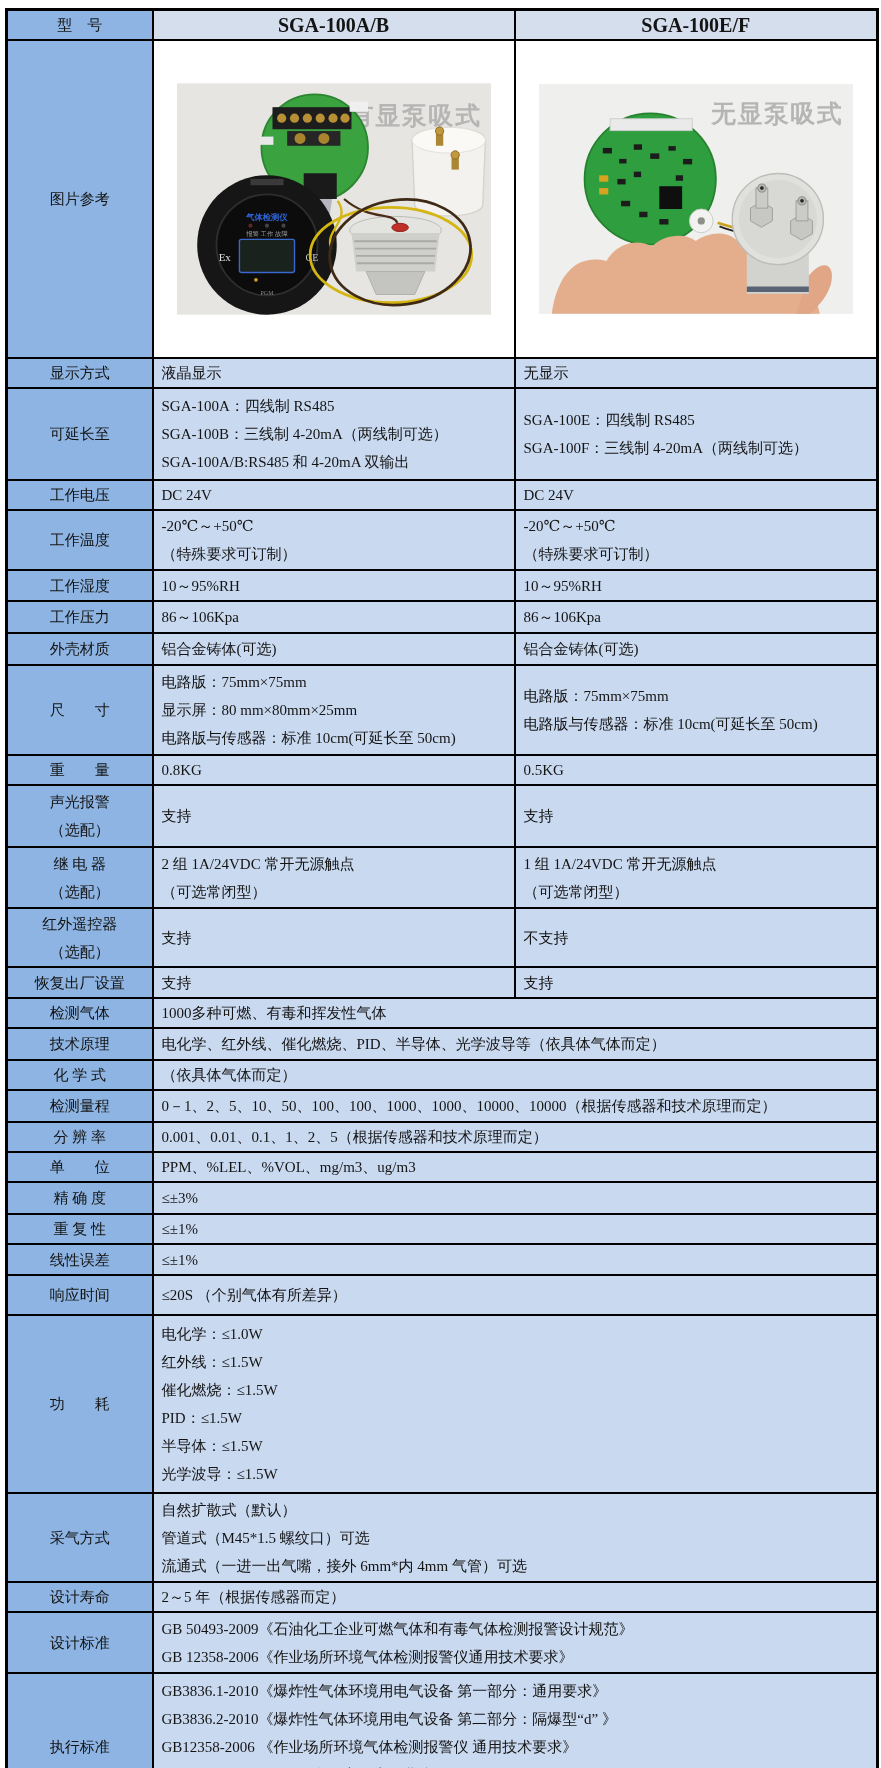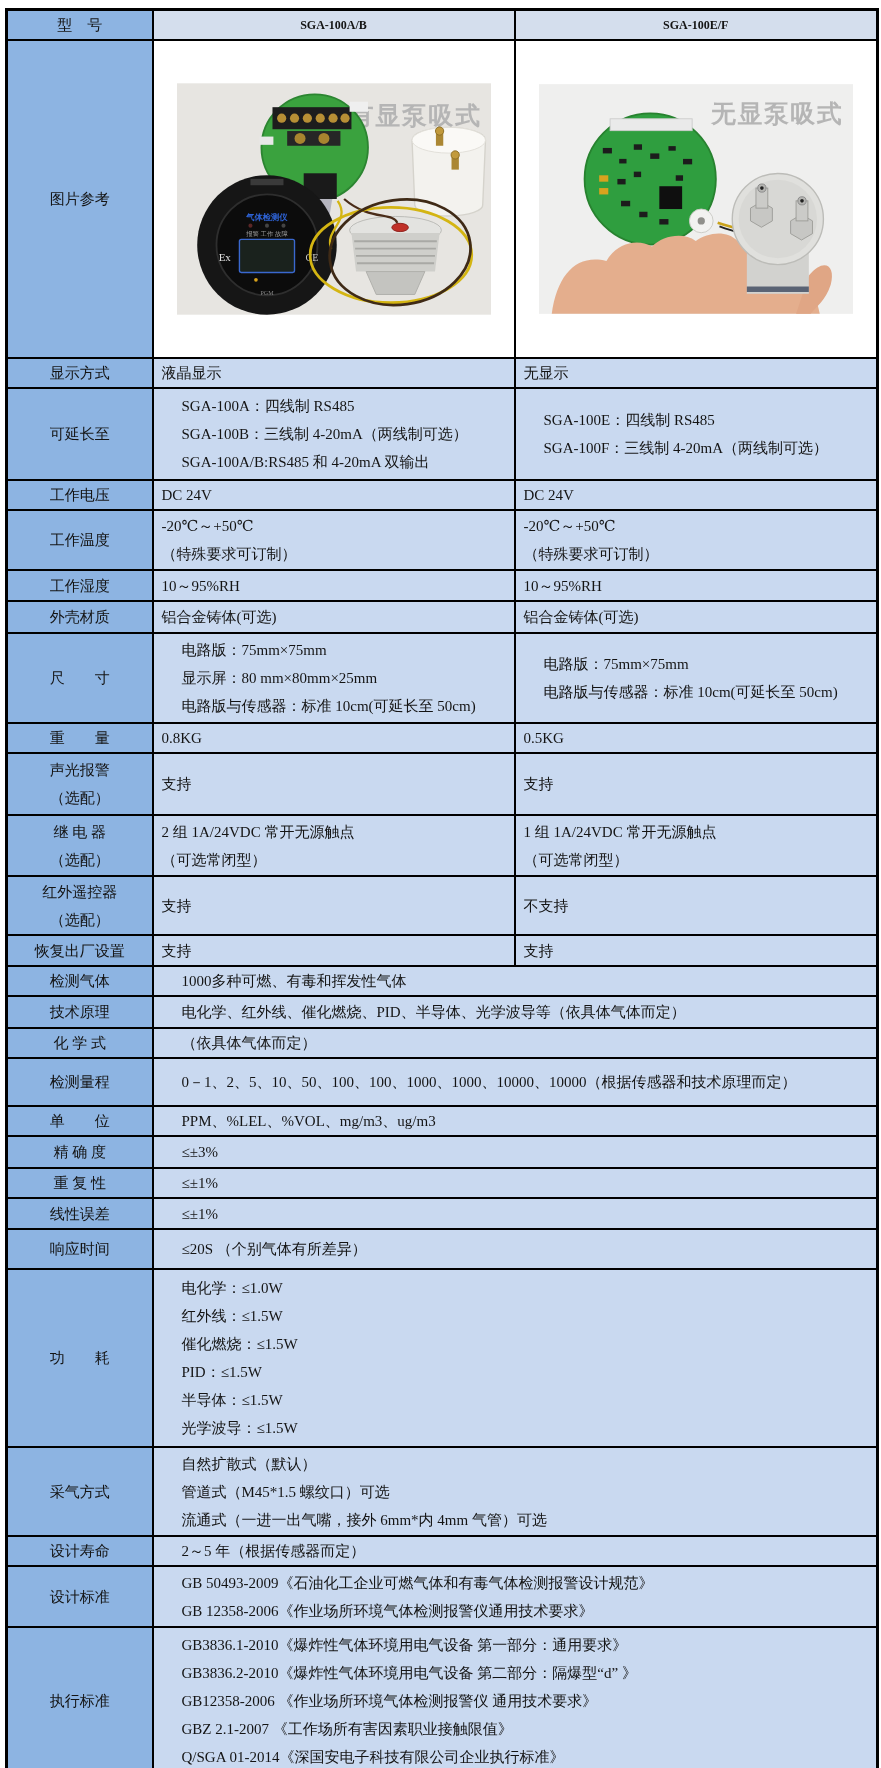--- a/index.html
+++ b/index.html
@@ -2,23 +2,23 @@
 <html style="--label-bg: #8DB4E2; --value-bg: #C9D9F0; --header-bg: #D4DEED; --watermark: #B5B5B5; --border: #000000; --pcb-green: #33A13C; --accent-blue: #2E63D6;"><head>
 <meta charset="utf-8">
 <style>
   html,body{margin:0;padding:0;background:#fff;}
   body{width:881px;font-family:"Liberation Serif","DejaVu Serif",serif;color:#141414;}
   .wrap{padding:8px 5px 6px 5px;}
   table{border-collapse:collapse;width:871px;table-layout:fixed;border:3px solid #000;}
   td{border:2px solid #000;font-size:15px;line-height:28px;vertical-align:middle;
      padding:0 8px;white-space:pre-line;overflow:hidden;}
   td.lbl{background:var(--label-bg);font-weight:normal;text-align:center;padding:0 2px;}
-  td.hdr{background:var(--header-bg);font-weight:bold;text-align:center;font-size:12px;}
+  td.hdr{background:var(--header-bg);font-weight:bold;text-align:center;font-size:20px;}
   td.val{background:var(--value-bg);text-align:left;}
-  td.val.la{text-align:left;padding-left:28px;}
+  td.val.la{text-align:left;padding-left:8px;}
   td.photo{background:#fff;padding:4px 23px;}
   td.photo svg{display:block;width:100%;height:252px;}
   .wm{font-size:27px;fill:var(--watermark);font-weight:bold;letter-spacing:2px;}
 </style>
 </head>
 <body>
 
 <div class="wrap">
 <table>
 <colgroup>
@@ -173,20 +173,25 @@
 （特殊要求可订制）</td>
   <td class="val">-20℃～+50℃
 （特殊要求可订制）</td>
 </tr>
 <tr style="height:31px">
   <td class="lbl">工作湿度</td>
   <td class="val">10～95%RH</td>
   <td class="val">10～95%RH</td>
 </tr>
 <tr style="height:32px">
+  <td class="lbl">工作压力</td>
+  <td class="val">86～106Kpa</td>
+  <td class="val">86～106Kpa</td>
+</tr>
+<tr style="height:32px">
   <td class="lbl">外壳材质</td>
   <td class="val">铝合金铸体(可选)</td>
   <td class="val">铝合金铸体(可选)</td>
 </tr>
 <tr style="height:90px">
   <td class="lbl">尺　　寸</td>
   <td class="val la">电路版：75mm×75mm
 显示屏：80 mm×80mm×25mm
 电路版与传感器：标准 10cm(可延长至 50cm)</td>
   <td class="val la">电路版：75mm×75mm
@@ -227,23 +232,27 @@
   <td class="val la" colspan="2">1000多种可燃、有毒和挥发性气体</td>
 </tr>
 <tr style="height:32px">
   <td class="lbl">技术原理</td>
   <td class="val la" colspan="2">电化学、红外线、催化燃烧、PID、半导体、光学波导等（依具体气体而定）</td>
 </tr>
 <tr style="height:30px">
   <td class="lbl">化 学 式</td>
   <td class="val la" colspan="2">（依具体气体而定）</td>
 </tr>
-<tr style="height:48px">
+<tr style="height:32px">
   <td class="lbl">检测量程</td>
   <td class="val la" colspan="2">0－1、2、5、10、50、100、100、1000、1000、10000、10000（根据传感器和技术原理而定）</td>
+</tr>
+<tr style="height:30px">
+  <td class="lbl">分 辨 率</td>
+  <td class="val la" colspan="2">0.001、0.01、0.1、1、2、5（根据传感器和技术原理而定）</td>
 </tr>
 <tr style="height:28px">
   <td class="lbl">单　　位</td>
   <td class="val la" colspan="2">PPM、%LEL、%VOL、mg/m3、ug/m3</td>
 </tr>
 <tr style="height:32px">
   <td class="lbl">精 确 度</td>
   <td class="val la" colspan="2">≤±3%</td>
 </tr>
 <tr style="height:30px">

